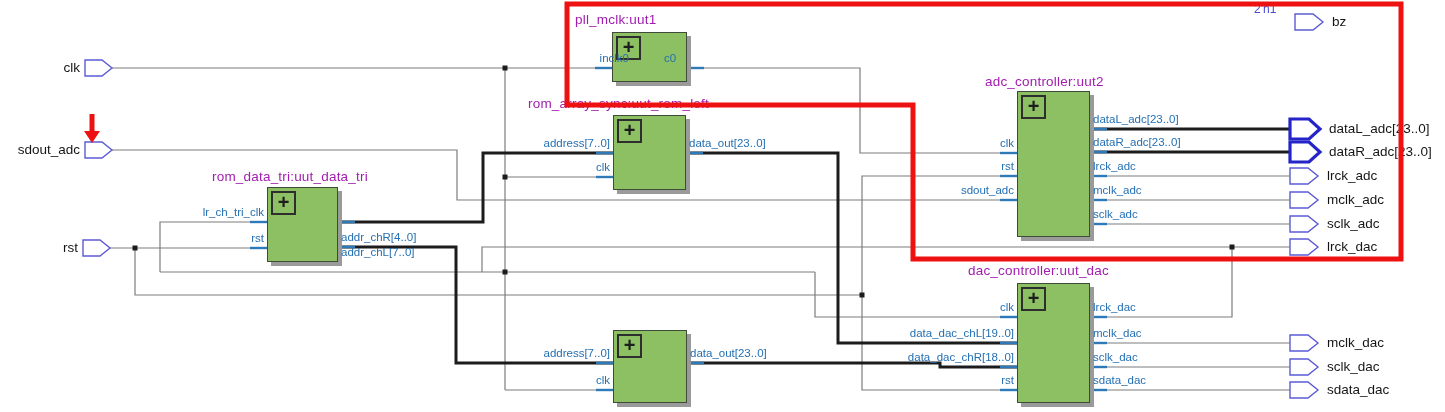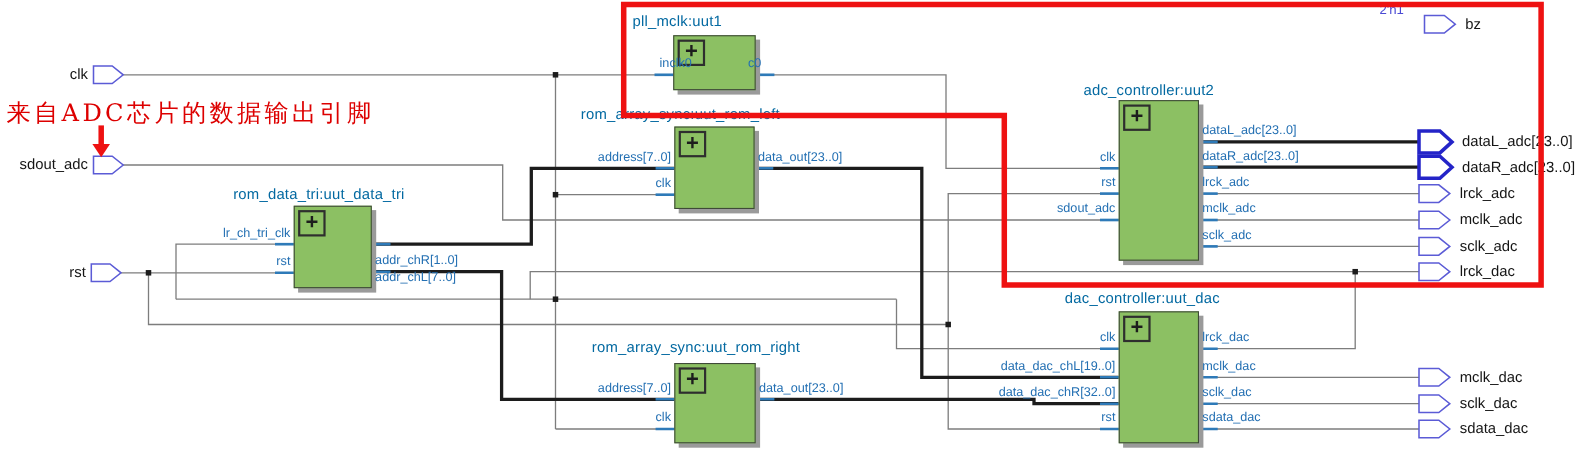--- a/index.html
+++ b/index.html
@@ -14,21 +14,21 @@
   .block{
     position:absolute;background:#8cc063;border:1px solid #3f4a38;
     box-shadow:4px 4px 0 #9a9a9a;box-sizing:border-box;pointer-events:auto;
   }
   .plus-icon{
     position:absolute;left:3px;top:3px;width:21px;height:18px;
     border:2px solid #2e2e2e;display:flex;align-items:center;justify-content:center;
     font-size:20px;font-weight:bold;color:#1d1d1d;line-height:1;padding-bottom:2px;box-sizing:content-box;
   }
   .block-title{
-    position:absolute;color:#0369a1;font-size:13.5px;white-space:nowrap;letter-spacing:.2px;
+    position:absolute;color:#a21caf;font-size:13.5px;white-space:nowrap;letter-spacing:.2px;
   }
   .port-label{
     position:absolute;color:#2470b3;font-size:11.5px;white-space:nowrap;height:13px;line-height:13px;
   }
   .pin-label{
     position:absolute;color:#151515;font-size:13.5px;white-space:nowrap;height:16px;line-height:16px;
   }
   .pin-label.right-align{text-align:right;}
   .const-label{
     position:absolute;left:1254px;top:2px;color:#4a4ad4;font-size:12px;white-space:nowrap;
@@ -112,71 +112,69 @@
       <path d="M 1290 142 h 19 l 11 10 l -11 10 h -19 z" fill="#ffffff" stroke="#2424c8" stroke-width="3.2"></path>
       <path d="M 1290 168 h 18 l 10 8 l -10 8 h -18 z" fill="#ffffff" stroke="#5b5bd6" stroke-width="1.4"></path>
       <path d="M 1290 192 h 18 l 10 8 l -10 8 h -18 z" fill="#ffffff" stroke="#5b5bd6" stroke-width="1.4"></path>
       <path d="M 1290 216 h 18 l 10 8 l -10 8 h -18 z" fill="#ffffff" stroke="#5b5bd6" stroke-width="1.4"></path>
       <path d="M 1290 239 h 18 l 10 8 l -10 8 h -18 z" fill="#ffffff" stroke="#5b5bd6" stroke-width="1.4"></path>
       <path d="M 1290 335 h 18 l 10 8 l -10 8 h -18 z" fill="#ffffff" stroke="#5b5bd6" stroke-width="1.4"></path>
       <path d="M 1290 359 h 18 l 10 8 l -10 8 h -18 z" fill="#ffffff" stroke="#5b5bd6" stroke-width="1.4"></path>
       <path d="M 1290 382 h 18 l 10 8 l -10 8 h -18 z" fill="#ffffff" stroke="#5b5bd6" stroke-width="1.4"></path>
     </svg>
   <div id="html-layer">
-    <div class="red-note">来自ADC芯片的数据输出引脚</div>
     <div class="const-label">2'h1</div>
   <div class="block" style="left: 612px; top: 32px; width: 75px; height: 50px;">
         <div class="plus-icon">+</div>
       </div>
       <div class="block-title" style="left: 575px; top: 12px;">pll_mclk:uut1</div>
       <div class="port-label" style="right: 816px; top: 52px;">inclk0</div>
-      <div class="port-label" style="left: 680px; top: 52px;">c0</div>
+      <div class="port-label" style="left: 664px; top: 52px;">c0</div>
       <div class="block" style="left: 613px; top: 115px; width: 73px; height: 75px;">
         <div class="plus-icon">+</div>
       </div>
       <div class="block-title" style="left: 528px; top: 96px;">rom_array_sync:uut_rom_left</div>
       <div class="port-label" style="right: 835px; top: 137px;">address[7..0]</div>
       <div class="port-label" style="right: 835px; top: 161px;">clk</div>
       <div class="port-label" style="left: 689px; top: 137px;">data_out[23..0]</div>
       <div class="block" style="left: 267px; top: 187px; width: 71px; height: 75px;">
         <div class="plus-icon">+</div>
       </div>
       <div class="block-title" style="left: 212px; top: 169px;">rom_data_tri:uut_data_tri</div>
       <div class="port-label" style="right: 1181px; top: 206px;">lr_ch_tri_clk</div>
       <div class="port-label" style="right: 1181px; top: 232px;">rst</div>
       <div class="port-label" style="left: 341px; top: 206px; margin-top: 40px;">addr_chL[7..0]</div>
-      <div class="port-label" style="left: 341px; top: 231px;">addr_chR[1..0]</div>
+      <div class="port-label" style="left: 341px; top: 231px;">addr_chR[4..0]</div>
       <div class="block" style="left: 1017px; top: 91px; width: 73px; height: 146px;">
         <div class="plus-icon">+</div>
       </div>
       <div class="block-title" style="left: 985px; top: 74px;">adc_controller:uut2</div>
       <div class="port-label" style="right: 431px; top: 137px;">clk</div>
       <div class="port-label" style="right: 431px; top: 160px;">rst</div>
       <div class="port-label" style="right: 431px; top: 184px;">sdout_adc</div>
       <div class="port-label" style="left: 1093px; top: 113px;">dataL_adc[23..0]</div>
       <div class="port-label" style="left: 1093px; top: 136px;">dataR_adc[23..0]</div>
       <div class="port-label" style="left: 1093px; top: 160px;">lrck_adc</div>
       <div class="port-label" style="left: 1093px; top: 184px;">mclk_adc</div>
       <div class="port-label" style="left: 1093px; top: 208px;">sclk_adc</div>
       <div class="block" style="left: 1017px; top: 283px; width: 73px; height: 120px;">
         <div class="plus-icon">+</div>
       </div>
       <div class="block-title" style="left: 968px; top: 263px;">dac_controller:uut_dac</div>
       <div class="port-label" style="right: 431px; top: 301px;">clk</div>
       <div class="port-label" style="right: 431px; top: 327px;">data_dac_chL[19..0]</div>
-      <div class="port-label" style="right: 431px; top: 351px;">data_dac_chR[32..0]</div>
+      <div class="port-label" style="right: 431px; top: 351px;">data_dac_chR[18..0]</div>
       <div class="port-label" style="right: 431px; top: 374px;">rst</div>
       <div class="port-label" style="left: 1093px; top: 301px;">lrck_dac</div>
       <div class="port-label" style="left: 1093px; top: 327px;">mclk_dac</div>
       <div class="port-label" style="left: 1093px; top: 351px;">sclk_dac</div>
       <div class="port-label" style="left: 1093px; top: 374px;">sdata_dac</div>
       <div class="block" style="left: 613px; top: 330px; width: 74px; height: 73px;">
         <div class="plus-icon">+</div>
       </div>
-      <div class="block-title" style="left: 538px; top: 308px;">rom_array_sync:uut_rom_right</div>
       <div class="port-label" style="right: 835px; top: 347px;">address[7..0]</div>
       <div class="port-label" style="right: 835px; top: 374px;">clk</div>
       <div class="port-label" style="left: 690px; top: 347px;">data_out[23..0]</div>
       <div class="pin-label right-align" style="right: 1365px; top: 60px;">clk</div>
       <div class="pin-label right-align" style="right: 1365px; top: 142px;">sdout_adc</div>
       <div class="pin-label right-align" style="right: 1367px; top: 240px;">rst</div>
       <div class="pin-label" style="left: 1332px; top: 14px;">bz</div>
       <div class="pin-label" style="left: 1329px; top: 121px;">dataL_adc[23..0]</div>
       <div class="pin-label" style="left: 1329px; top: 144px;">dataR_adc[23..0]</div>
       <div class="pin-label" style="left: 1327px; top: 168px;">lrck_adc</div>

